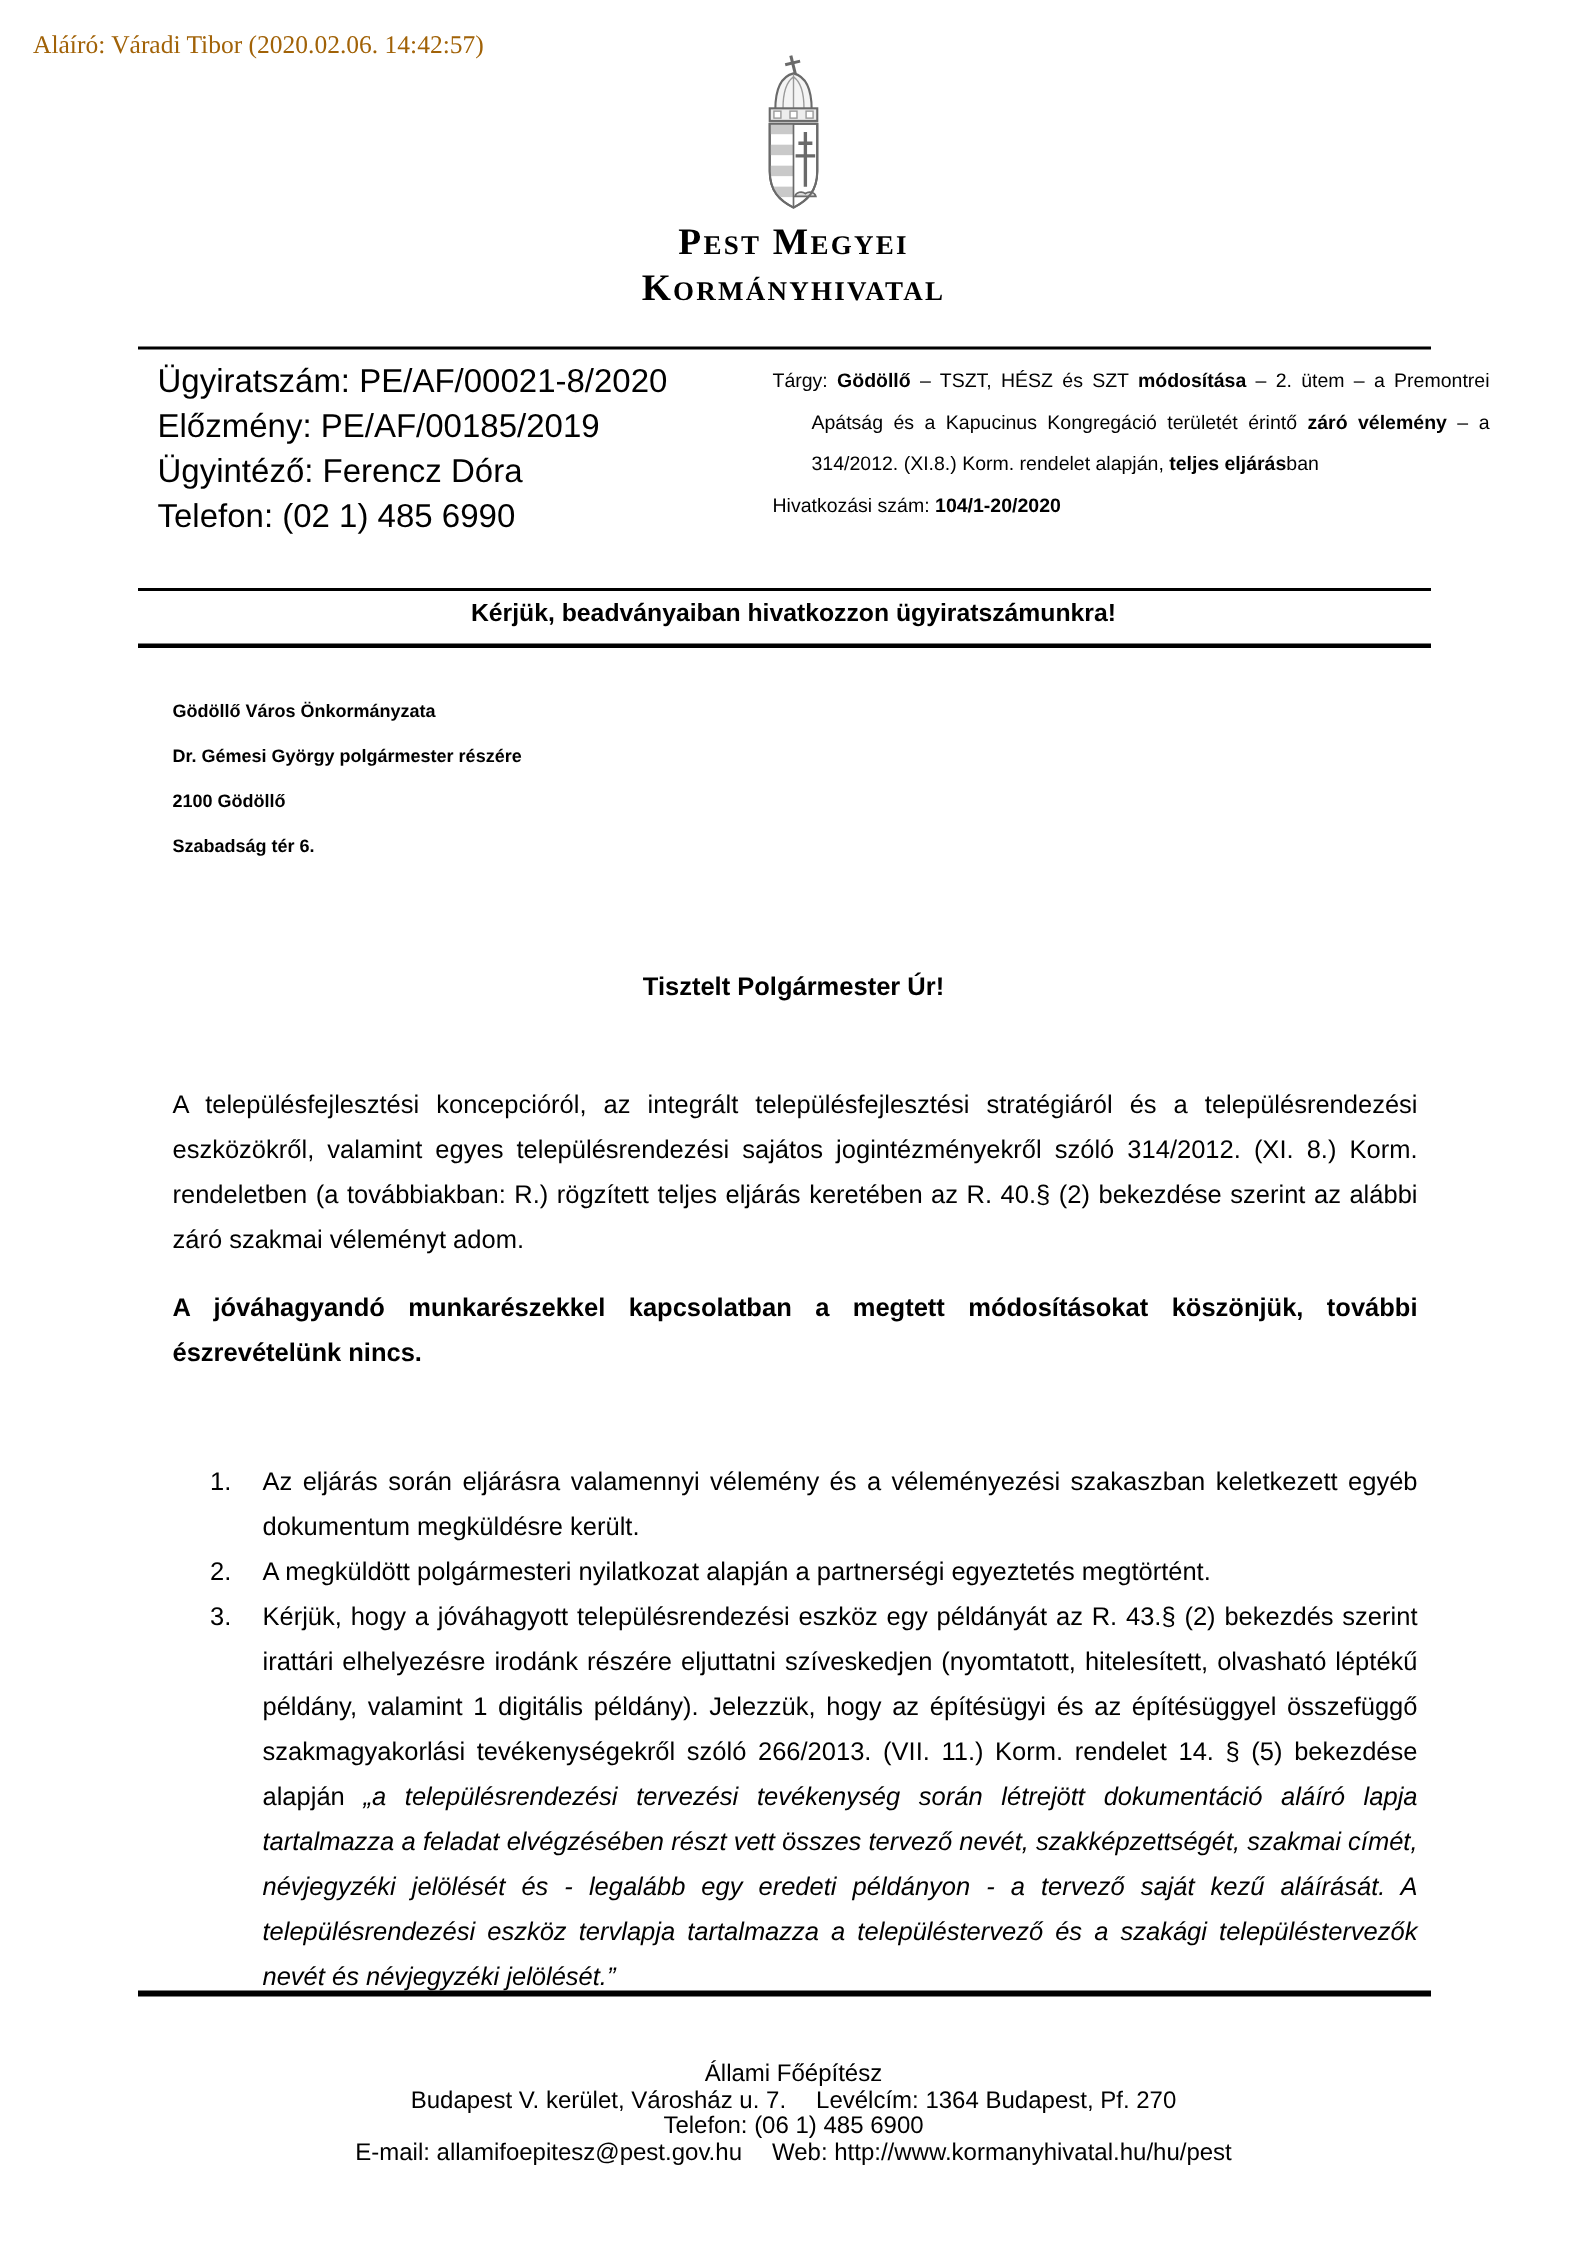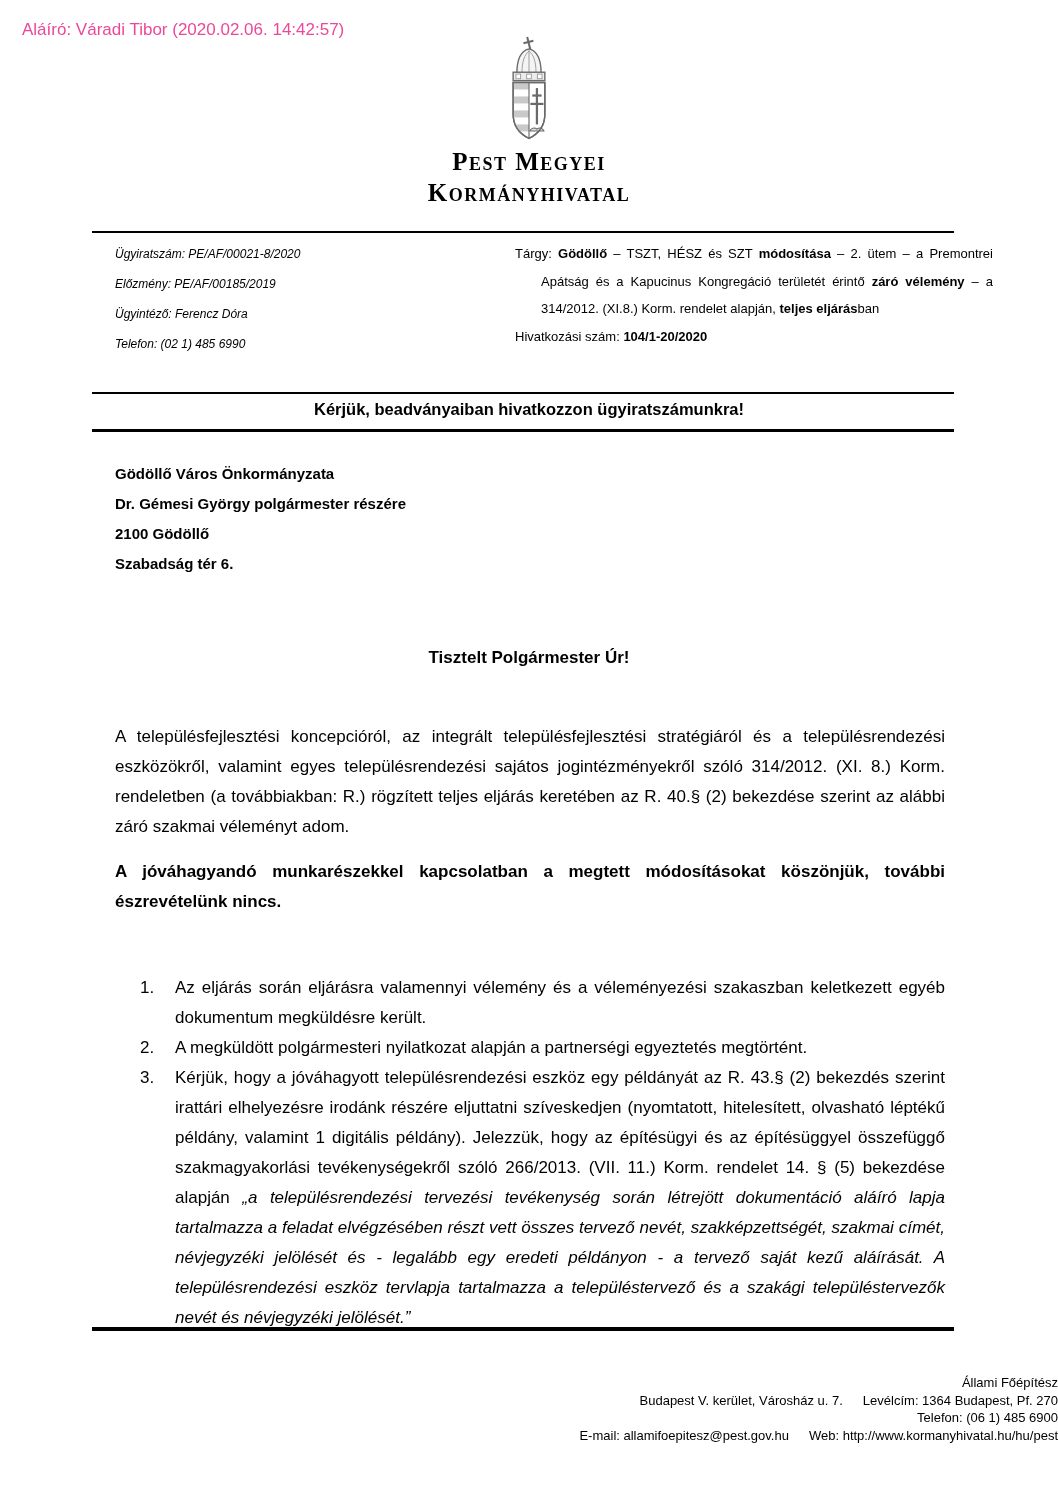--- a/index.html
+++ b/index.html
@@ -9,22 +9,22 @@
     height:1497px;
     background:#ffffff;
     color:#000;
     font-family:"Liberation Sans", sans-serif;
     overflow:hidden;
   }
   .abs{position:absolute;}
   
   .signer{
     left:22px; top:20px;
-    font-family:Liberation Sans, sans-serif;
-    font-size:17px; color:#ec4899;
+    font-family:Liberation Serif, serif;
+    font-size:17px; color:#a16207;
   }
   
   .coat{ left:499px; top:34px; }
   .orgline{
     left:0; width:100%;
     text-align:center;
     font-family:"Liberation Serif", serif;
     font-weight:bold;
     font-variant:small-caps;
     font-size:25px;
@@ -33,22 +33,22 @@
   .org1{ top:148px; }
   .org2{ top:179px; }
   
   .rule{ left:92px; width:862px; background:#000; }
   .rule1{ top:231px; height:2px; }
   .rule2{ top:392px; height:2px; }
   .rule3{ top:429px; height:3px; }
   .rule4{ top:1327px; height:4px; }
   
   .meta-left{
-    left:115px; top:239px; width:350px;
-    font-size:12px; line-height:30px;font-style:italic;
+    left:105px; top:239px; width:350px;
+    font-size:22px; line-height:30px;
   }
   .meta-right{
     left:467px; top:240px; width:478px;
     font-size:13px; line-height:27.5px;margin-left:48px;
   }
   .subject-par{
     text-align:justify;
     padding-left:26px; text-indent:-26px;
     margin:0;
   }
@@ -56,21 +56,21 @@
   .b{ font-weight:bold; }
   .i{ font-style:italic; }
   
   .banner{
     left:0; top:400px; width:100%;
     text-align:center; font-weight:bold; font-size:16.5px;
   }
   
   .recipient{
     left:115px; top:459px;
-    font-weight:bold; font-size:15px; line-height:30px;
+    font-weight:bold; font-size:12px; line-height:30px;
   }
   
   .salutation{
     left:0; top:648px; width:100%;
     text-align:center; font-weight:bold; font-size:17px;
   }
   
   .para{
     left:115px; width:830px;
     font-size:17px; line-height:30px;
@@ -85,22 +85,22 @@
   .list{
     left:140px; top:973px; width:805px;
     font-size:17px; line-height:30px;
   }
   .li{ display:flex; }
   .num{ flex:none; width:35px; }
   .li-text{ flex:1; text-align:justify; }
   
   .footer{
     left:0; top:1374px; width:100%;
-    text-align:right;
-    font-size:13px; line-height:17.5px;
+    text-align:center;
+    font-size:16px; line-height:17.5px;
   }
   .gap-left{ margin-left:20px; }
 </style>
 </head>
 <body>
 
 <div class="page">
 
   <div class="abs signer">Aláíró: Váradi Tibor (2020.02.06. 14:42:57)</div>
 

